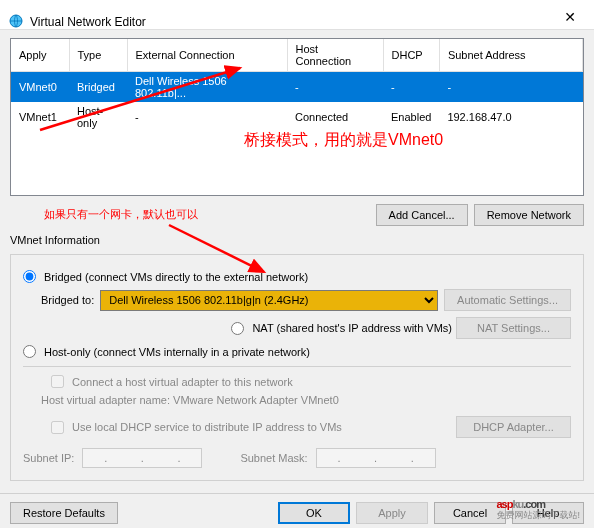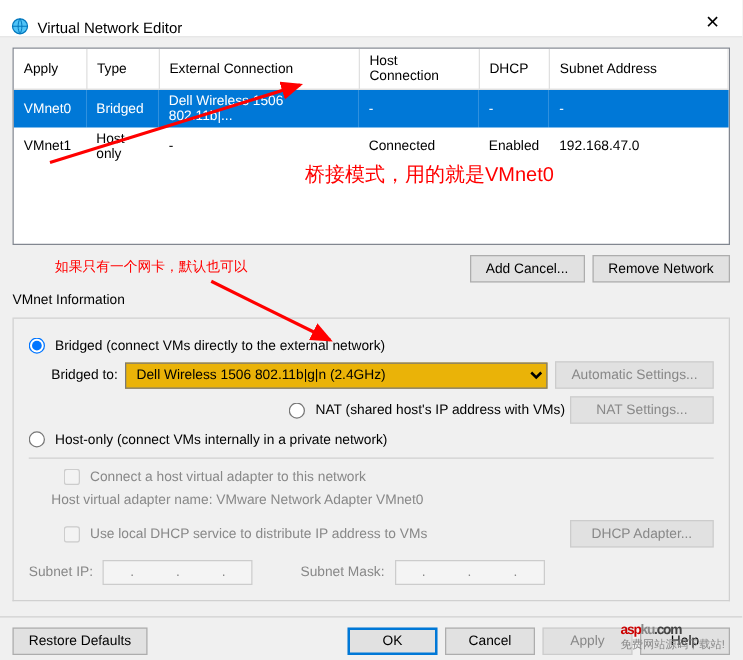--- a/index.html
+++ b/index.html
@@ -142,22 +142,22 @@
           <span>.</span>
         </span>
     </div>
   </div>
 </div>
 
 <div class="bottom-row">
   <button>Restore Defaults</button>
   <span class="spacer"></span>
   <button class="default" style="min-width:72px">OK</button>
+  <button disabled="" style="min-width:72px">Apply</button>
   <button style="min-width:72px">Cancel</button>
-  <button disabled="" style="min-width:72px">Apply</button>
   <button style="min-width:72px">Help</button>
 </div>
 
 <svg class="arrow" style="left:30px;top:60px" width="220" height="80">
   <defs>
       <marker id="ah1" markerWidth="8" markerHeight="8" refX="6" refY="3" orient="auto">
         <path d="M0,0 L7,3 L0,6 Z" fill="#f00"></path>
       </marker>
     </defs>
   <line x1="10" y1="70" x2="210" y2="8" stroke="#f00" stroke-width="2.5" marker-end="url(#ah1)"></line>

